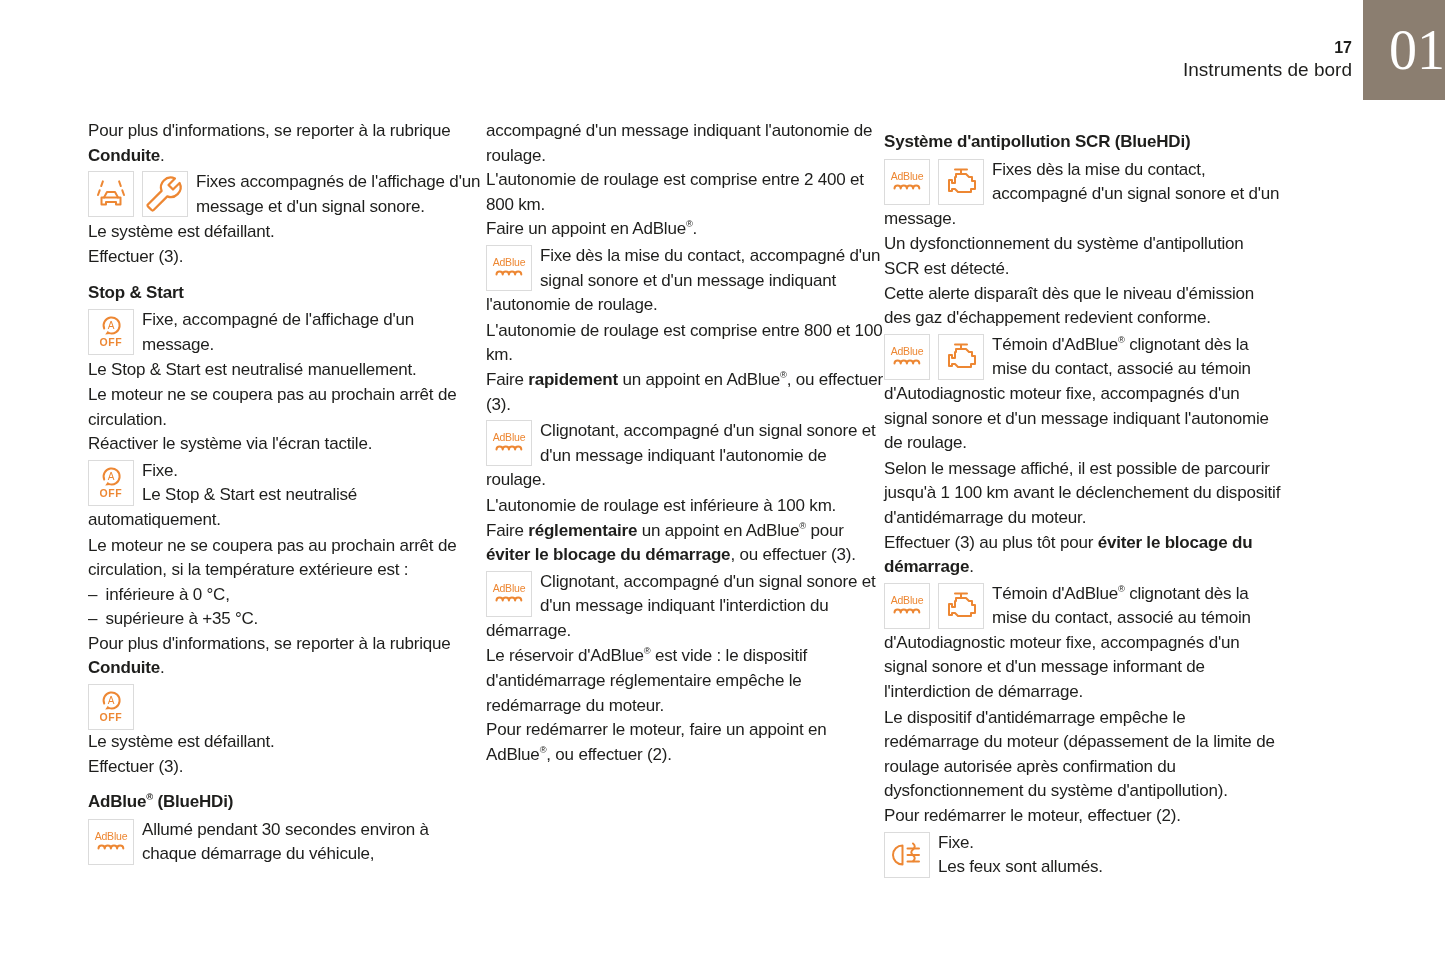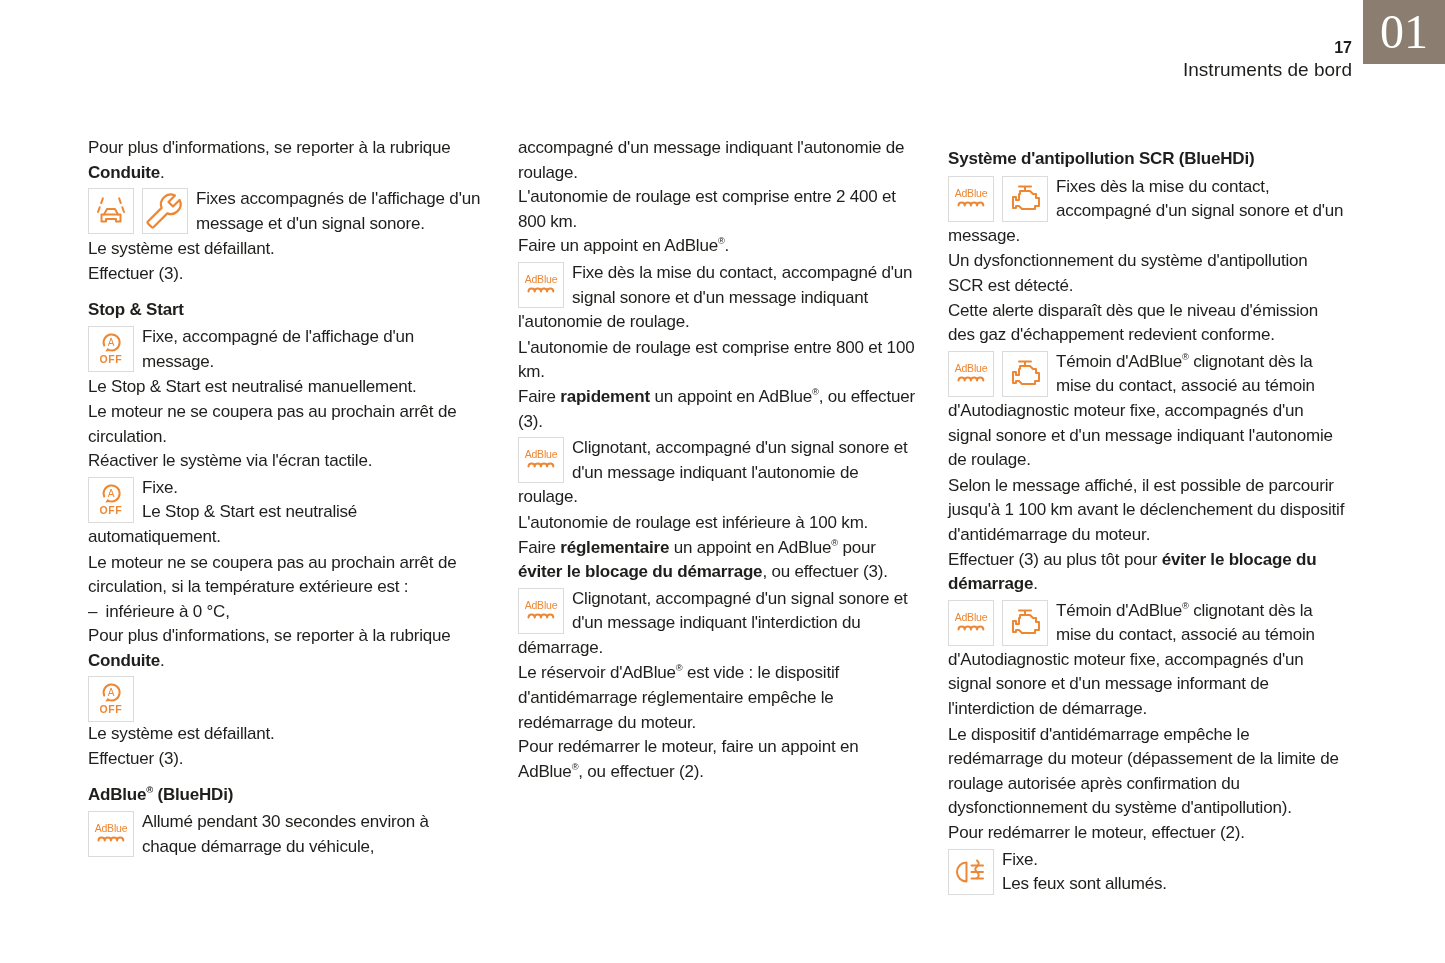--- a/index.html
+++ b/index.html
@@ -6,33 +6,33 @@
   html,body { background:#ffffff; }
   body {
     width:1445px; height:963px; position:relative; overflow:hidden;
     font-family:"Liberation Sans", sans-serif;
     color:#1E1E1C;
   }
   .page { position:absolute; inset:0; }
 
   
   .chapter-badge{
-    position:absolute; top:0; right:0; width:82px; height:64px;
+    position:absolute; top:0; right:0; width:82px; height:100px;
     background:#8B7E70; color:#ffffff;
-    font-family:"Liberation Serif", serif; font-size:48px; line-height:1;
-    display:flex; align-items:center; justify-content:center;
+    font-family:"Liberation Serif", serif; font-size:56px; line-height:1;
+    display:flex; align-items:center; justify-content:flex-end;
   }
   .header-meta{
     position:absolute; top:38px; right:93px; text-align:right;
   }
   .page-num{ font-weight:bold; font-size:16px; line-height:20px; }
   .section-title{ font-size:19px; line-height:24px; font-weight:normal; }
 
   
-  .cols{ position:absolute; left:88px; top:136px; display:flex; gap:32px; }
+  .cols{ position:absolute; left:88px; top:119px; display:flex; }
   .col{ width:398px; font-size:17px; line-height:24.6px; letter-spacing:-0.2px; }
 
   .block{ clear:left; }
   .block.h{ font-weight:bold; margin-top:11px; margin-bottom:3px; }
   .block.icons{ margin:2px 0 1px 0; }
   .block b{ font-weight:bold; }
   sup.reg{ font-size:0.55em; vertical-align:super; line-height:0; }
 
   .icon-box{
     float:left; width:46px; height:46px;
@@ -90,20 +90,21 @@
         <div class="block icons"><span class="icon-box">
             <svg width="40" height="40" viewBox="0 0 40 40">
               <path d="M13.2 16.5 A8 8 0 1 1 18.2 21.1" fill="none" stroke="#ED8733" stroke-width="2" stroke-linecap="round" stroke-linejoin="round"></path>
               <path d="M19 21.9 l-4.8 0.7 2.7 -3.8 z" fill="#ED8733" stroke="none"></path>
               <text x="20" y="16.8" font-size="10" text-anchor="middle" fill="#ED8733" font-family="Liberation Sans, sans-serif">A</text>
               <text x="20" y="34" font-size="10.5" font-weight="bold" text-anchor="middle" fill="#ED8733" letter-spacing="0.6" font-family="Liberation Sans, sans-serif">OFF</text>
             </svg>
           </span><span>Fixe.<br>Le Stop &amp; Start est neutralisé automatiquement.</span></div>
         <div class="block p">Le moteur ne se coupera pas au prochain arrêt de circulation, si la température extérieure est :</div>
         <div class="block li">– inférieure à 0 °C,</div>
+        <div class="block li">– supérieure à +35 °C.</div>
         <div class="block p">Pour plus d'informations, se reporter à la rubrique <b>Conduite</b>.</div>
         <div class="block icons"><span class="icon-box">
             <svg width="40" height="40" viewBox="0 0 40 40">
               <path d="M13.2 16.5 A8 8 0 1 1 18.2 21.1" fill="none" stroke="#ED8733" stroke-width="2" stroke-linecap="round" stroke-linejoin="round"></path>
               <path d="M19 21.9 l-4.8 0.7 2.7 -3.8 z" fill="#ED8733" stroke="none"></path>
               <text x="20" y="16.8" font-size="10" text-anchor="middle" fill="#ED8733" font-family="Liberation Sans, sans-serif">A</text>
               <text x="20" y="34" font-size="10.5" font-weight="bold" text-anchor="middle" fill="#ED8733" letter-spacing="0.6" font-family="Liberation Sans, sans-serif">OFF</text>
             </svg>
           </span></div>
         <div class="block p">Le système est défaillant.</div>

